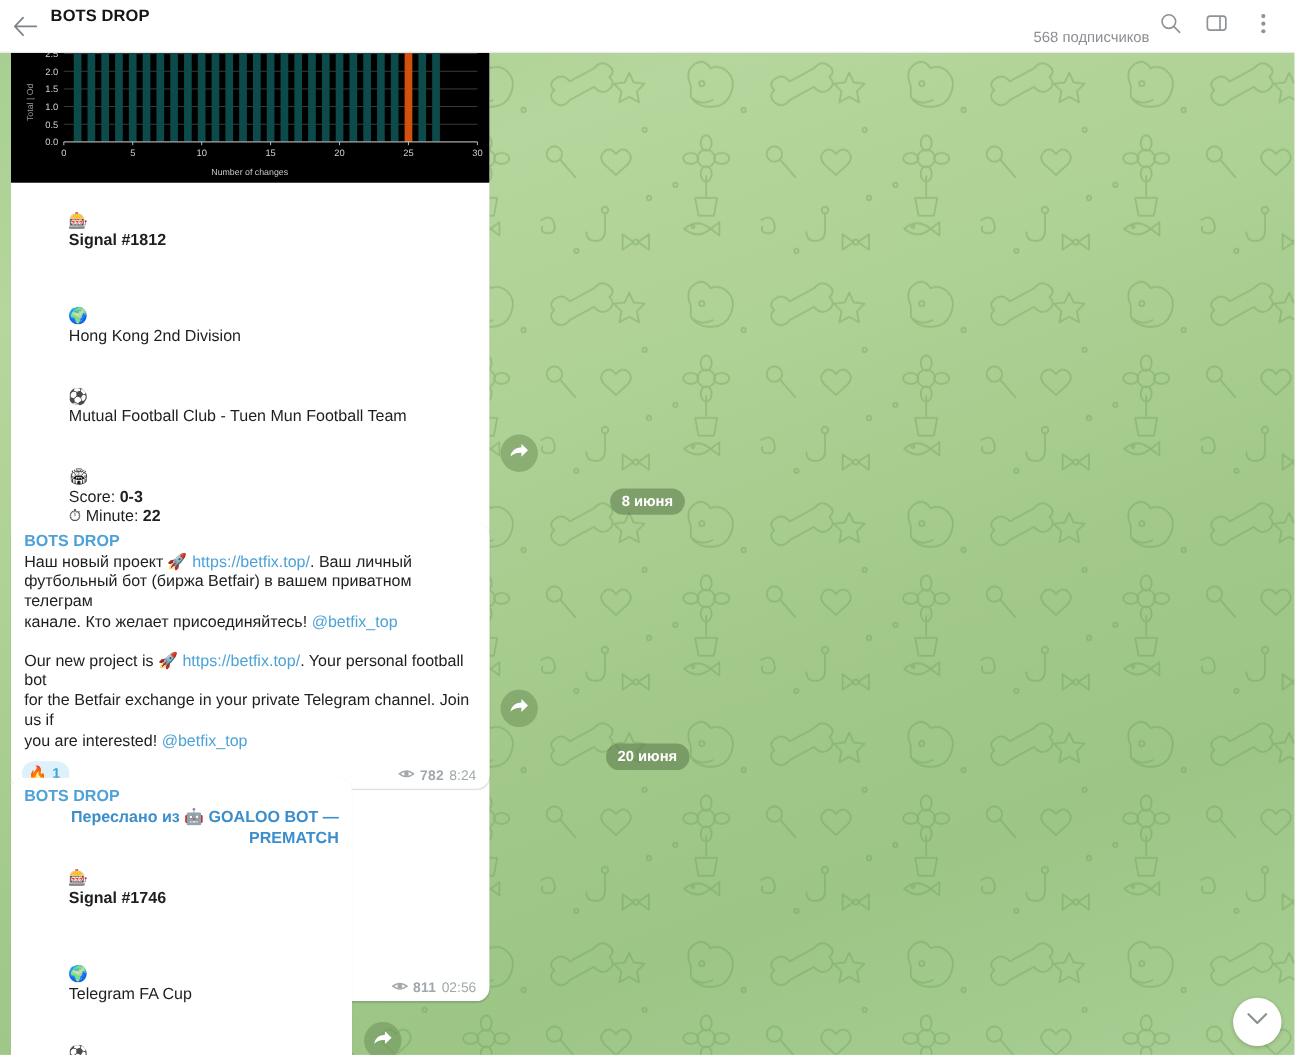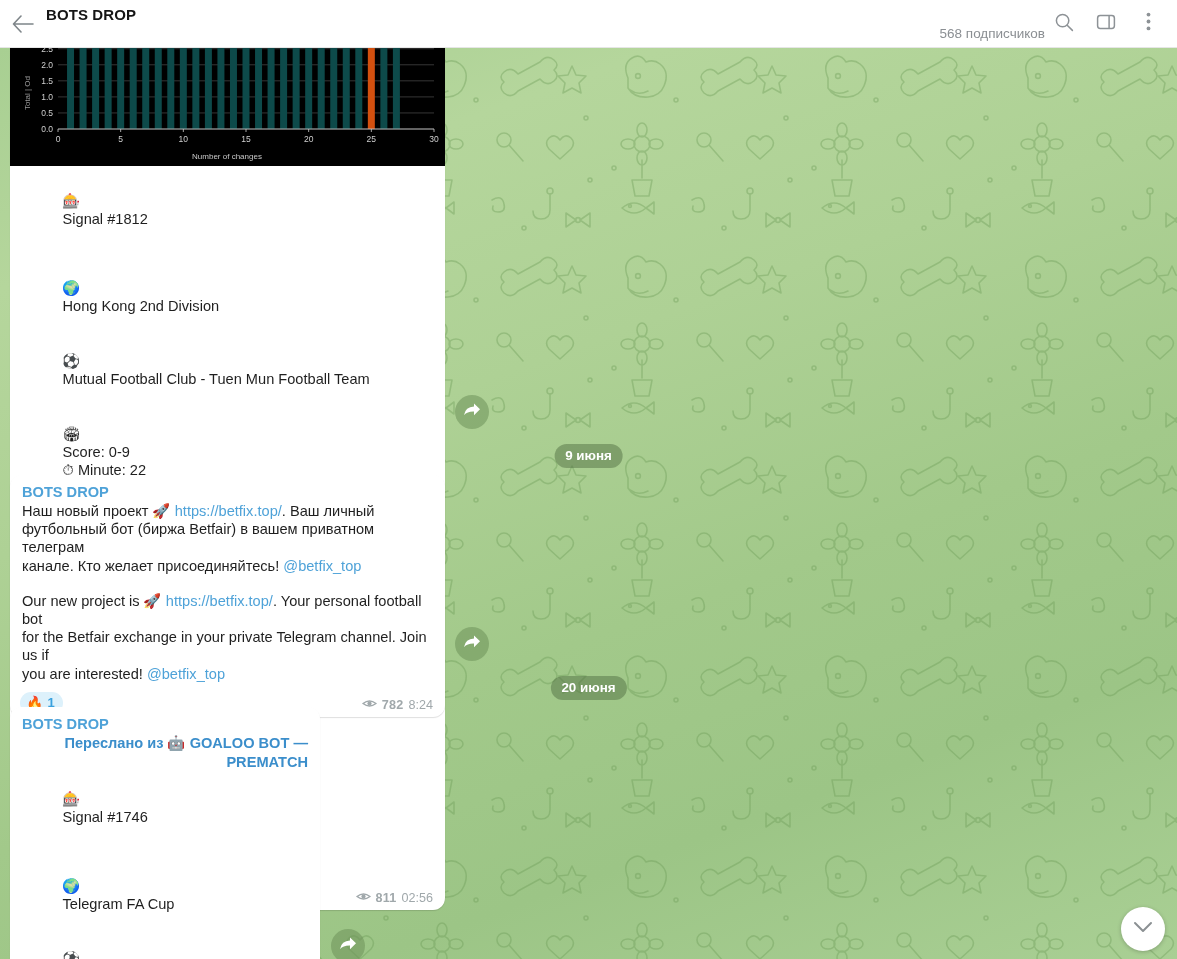--- a/index.html
+++ b/index.html
@@ -59,21 +59,21 @@
     border-radius: 12px;
     box-shadow: 0 1px 1px rgba(0,0,0,.13);
     overflow: hidden;
   }
   .bubble-body { padding: 8px 12px 6px 12px; }
 
   .msg-text {
     font-size: 14.6px; line-height: 18.2px; color: #1f1f1f;
     white-space: pre-wrap; word-wrap: break-word;
   }
-  .msg-text b { font-weight: normal; }
+  .msg-text b { font-weight: bold; }
   .lnk { color: #4eA2D8; text-decoration: none; cursor: pointer; }
   .author {
     font-size: 14.6px; font-weight: bold; color: #4ea2d8; line-height: 19px;
   }
   .fwd {
     font-size: 14.6px; line-height: 19px; color: #3b8ecb; font-weight: 600; text-align: right;
   }
   .fwd .fwd-name { font-weight: bold; color: #3b8ecb; }
   .emo { font-size: 14.5px; }
 
@@ -311,21 +311,21 @@
         <div class="msg-text">
           <span class="emo">🌍</span>
           <span>Hong Kong 2nd Division</span>
         </div>
         <div class="msg-text">
           <span class="emo">⚽</span>
           <span>Mutual Football Club - Tuen Mun Football Team</span>
         </div>
         <div class="msg-text">
           <span class="emo">🏟</span>
-          <span>Score: </span><b>0-9</b>
+          <span>Score: </span><b>0-3</b>
           <span class="emo">⏱</span><span> Minute: </span><b>22</b>
         </div>
         <div style="height:14px"></div>
         <div class="msg-text">
           <span>▣</span>
           <span>Bookie: </span><b>M88</b>
         </div>
         <div class="msg-text">
           <span>▣</span>
           <span>Drop: </span><b>0.37</b>
@@ -363,21 +363,21 @@
     </div>
 
     <div class="share-btn" style="left:455px; top:347px;">
       <span>
         <svg width="18" height="16" viewBox="0 0 18 16">
           <path d="M1 13 q1.5 -8 10 -8.4 L11 1.4 L17 7.3 L11 13.2 L11 9.5 q-6.5 -0.3 -10 3.5 z" fill="#ffffff"></path>
         </svg>
       </span>
     </div>
 
-    <div class="date-pill" style="top:396px;">9 июня</div>
+    <div class="date-pill" style="top:396px;">8 июня</div>
 
     <div class="bubble" id="b2" style="left:10px; top:427px; width:435px;">
       <div class="bubble-body">
         <div class="author">BOTS DROP</div>
         <div class="msg-text"><span>Наш новый проект </span><span class="emo">🚀</span> <a class="lnk">https://betfix.top/</a><span>. Ваш личный
 футбольный бот (биржа Betfair) в вашем приватном телеграм
 канале. Кто желает присоединяйтесь! </span><a class="lnk">@betfix_top</a></div>
         <div style="height:17px"></div>
         <div class="msg-text"><span>Our new project is </span><span class="emo">🚀</span> <a class="lnk">https://betfix.top/</a><span>. Your personal football bot
 for the Betfair exchange in your private Telegram channel. Join us if

